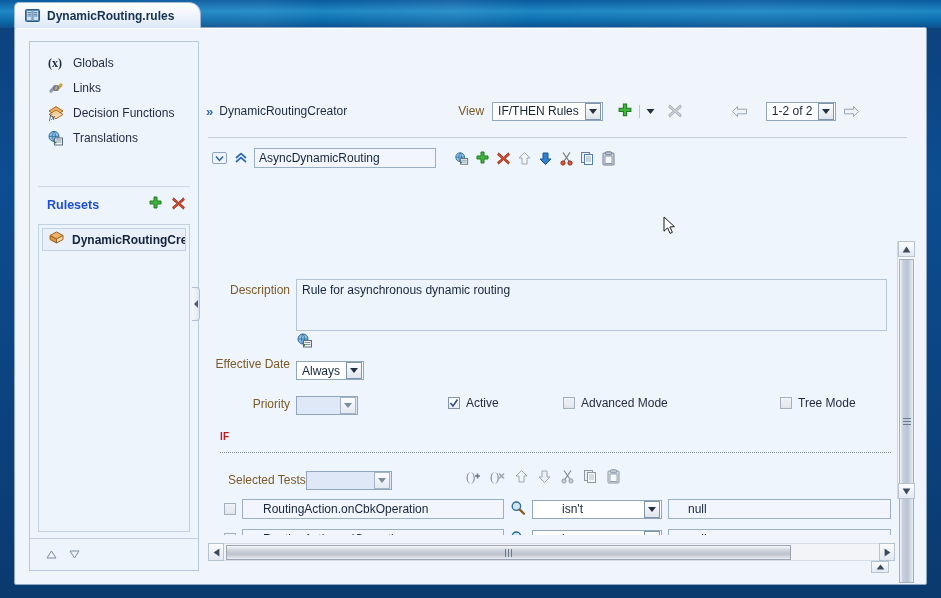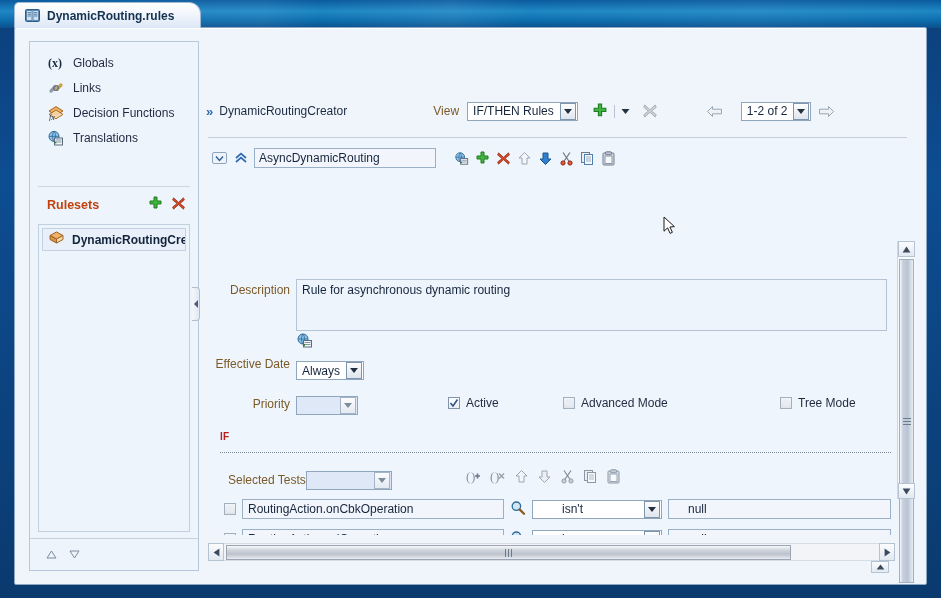--- a/index.html
+++ b/index.html
@@ -76,21 +76,21 @@
 
   .sep-line {
     position:absolute; left: 8px; right: 8px; top: 144px; height:1px;
     background:#cbd7e6;
   }
 
   .rulesets-hdr {
     position: absolute; left: 0; top: 150px; width: 100%;
     display: flex; align-items: center; height: 26px; padding: 0 12px 0 17px;
   }
-  .rulesets-hdr .lbl { font-weight: bold; font-size: 12.5px; color:#c2410c; }
+  .rulesets-hdr .lbl { font-weight: bold; font-size: 12.5px; color:#1d4ed8; }
   .rulesets-hdr .btns { margin-left: auto; display:flex; gap: 8px; align-items:center; }
 
   .rulesets-box {
     position: absolute; left: 8px; top: 182px; right: 8px; bottom: 38px;
     background: #eef4fc; border: 1px solid #c2d0e0;
   }
   .ruleset-item {
     display:flex; align-items:center; gap: 8px;
     height: 23px; margin: 3px; padding-left: 6px;
     background: #e9f0fa; border: 1px solid #c3d2e2;
@@ -234,21 +234,21 @@
 
   .cond-row {
     position:absolute; left: 16px; right: 4px; height: 22px;
     display:flex; align-items:center; gap: 6px;
   }
   .cond-row.r1 { top: 357px; }
   .cond-row.r2 { top: 387px; }
   .cond-cb { width:12px; height:12px; }
   .cond-lhs {
     width: 262px; height: 20px; background:#f2f6fc; border:1px solid #9ab0c6;
-    font-size:12px; padding: 0 5px; line-height:19px; color:#16263d;
+    font-size:12px; padding: 0 20px; line-height:19px; color:#16263d;
   }
   .cond-op { width: 130px; }
   .cond-op .txt { flex: 1; margin-left: 24px; }
   .cond-rhs {
     flex:1; height: 20px; background:#f2f6fc; border:1px solid #9ab0c6;
     font-size:12px; padding: 0 19px; line-height:19px; color:#16263d;
     min-width: 0;
   }
 
   
@@ -417,21 +417,21 @@
       </div>
 
   <div class="editor">
 
     <div class="top-toolbar">
       <span class="crumb">
         <span class="chev2">»</span>
         <span>DynamicRoutingCreator</span>
       </span>
 
-      <span class="view-label" style="margin-left:86px;">View</span>
+      <span class="view-label" style="margin-left:111px;">View</span>
 
       <span class="combo" style="margin-left:8px;">
         <span class="txt">IF/THEN Rules</span>
         <span class="arrowbtn">
               <i></i>
             </span>
       </span>
 
       <span style="margin-left:14px;display:inline-flex;">
         <svg width="16" height="16" viewBox="0 0 15 15">

